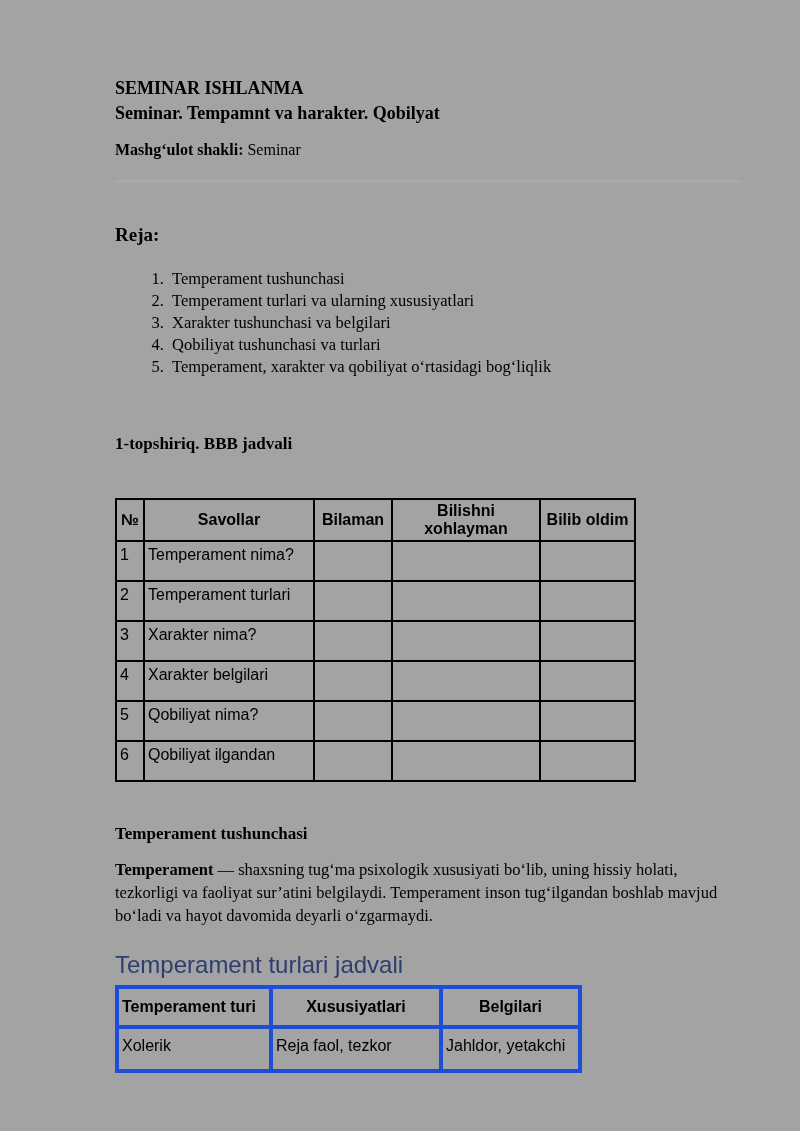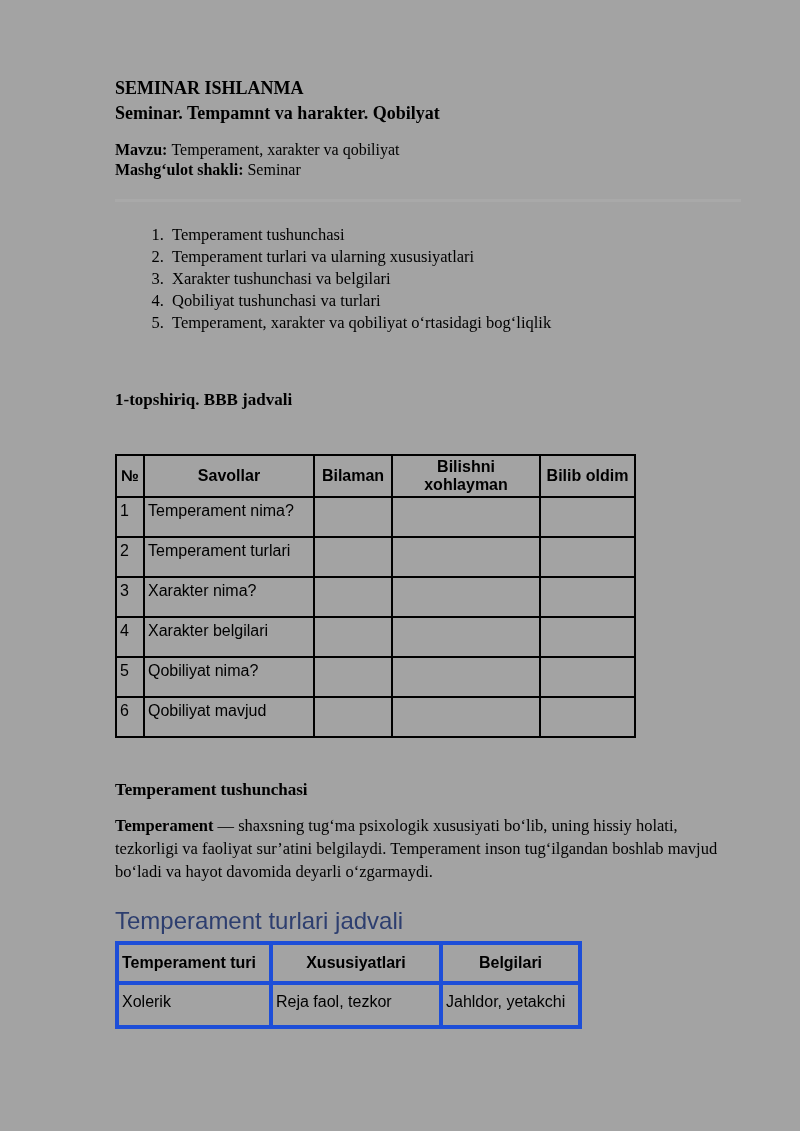--- a/index.html
+++ b/index.html
@@ -132,29 +132,27 @@
 </head>
 <body>
 
 <div class="page">
 
   <div class="doc-title">SEMINAR ISHLANMA</div>
   <div class="doc-subtitle">Seminar. Tempamnt va harakter. Qobilyat</div>
 
   <div class="meta-block">
     <div class="meta-line">
-      <span class="meta-label">Mavzu:</span><span class="meta-value">Temperament, xarakter va qobiliyat</span>
-    </div>
-    <div class="meta-line">
       <span class="meta-label">Mashg‘ulot shakli:</span><span class="meta-value">Seminar</span>
     </div>
   </div>
 
   <div class="rule"></div>
 
+  <div class="reja-heading">Reja:</div>
 
   <ol class="plan-list">
     <li>Temperament tushunchasi</li>
     <li>Temperament turlari va ularning xususiyatlari</li>
     <li>Xarakter tushunchasi va belgilari</li>
     <li>Qobiliyat tushunchasi va turlari</li>
     <li>Temperament, xarakter va qobiliyat o‘rtasidagi bog‘liqlik</li>
   </ol>
 
   <div class="task-heading">1-topshiriq. BBB jadvali</div>
@@ -200,21 +198,21 @@
       </tr>
       <tr>
         <td>5</td>
         <td>Qobiliyat nima?</td>
         <td></td>
         <td></td>
         <td></td>
       </tr>
       <tr>
         <td>6</td>
-        <td>Qobiliyat mavjud</td>
+        <td>Qobiliyat ilgandan</td>
         <td></td>
         <td></td>
         <td></td>
       </tr>
     </tbody>
   </table>
 
   <div class="concept-heading">Temperament tushunchasi</div>
 
   <p class="concept-para"><b>Temperament</b><span> — shaxsning tug‘ma psixologik xususiyati bo‘lib, uning hissiy holati, tezkorligi va faoliyat sur’atini belgilaydi. Temperament inson tug‘ilgandan boshlab mavjud bo‘ladi va hayot davomida deyarli o‘zgarmaydi.</span></p>

